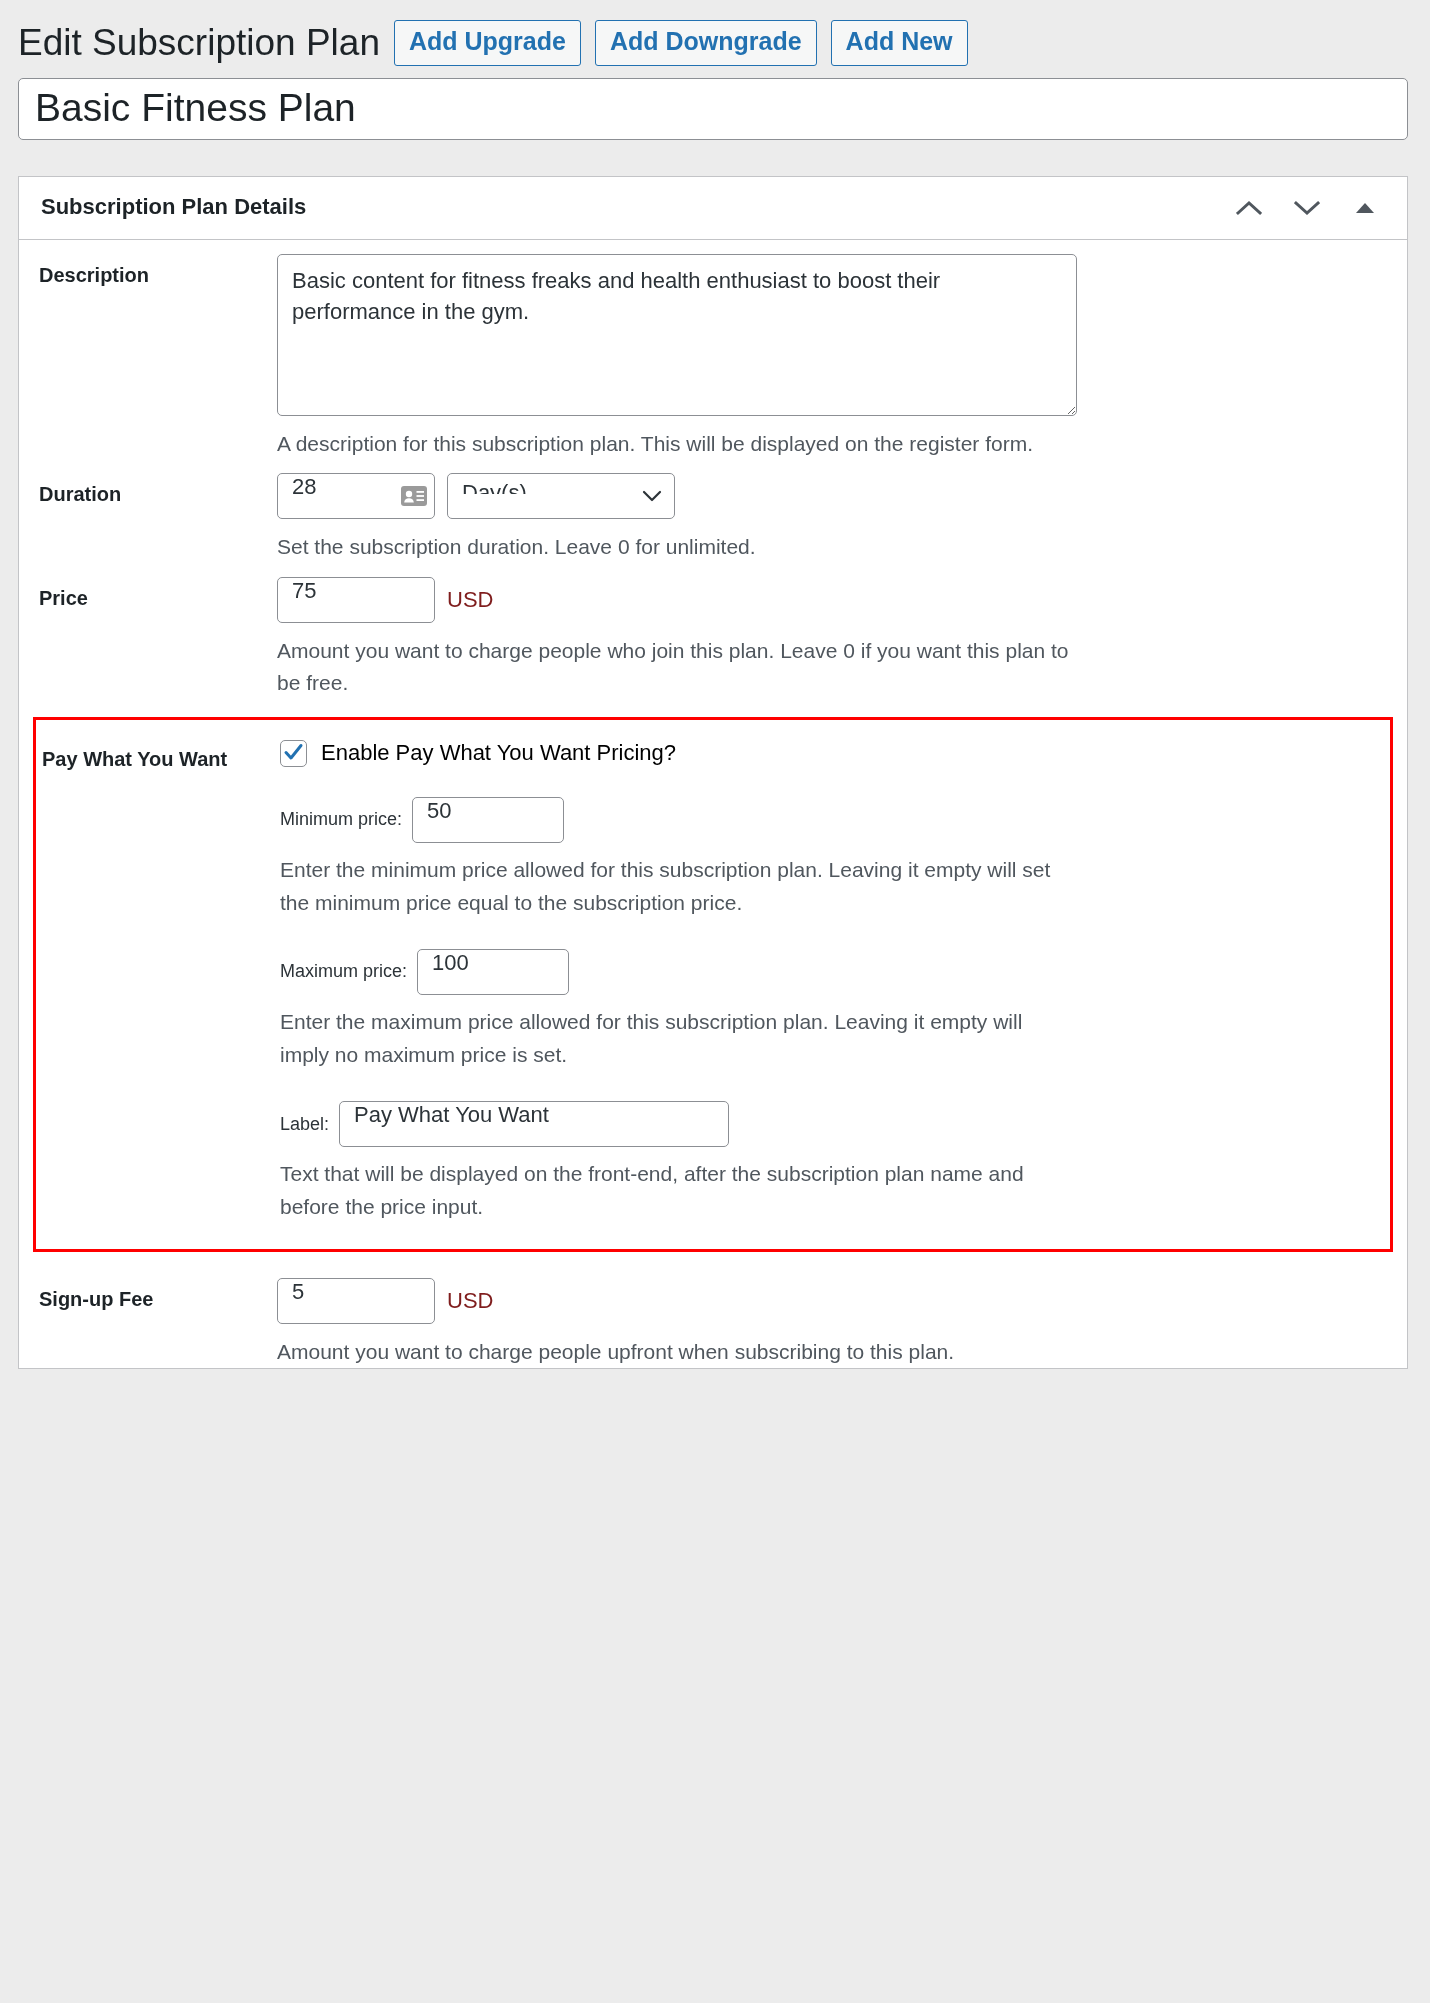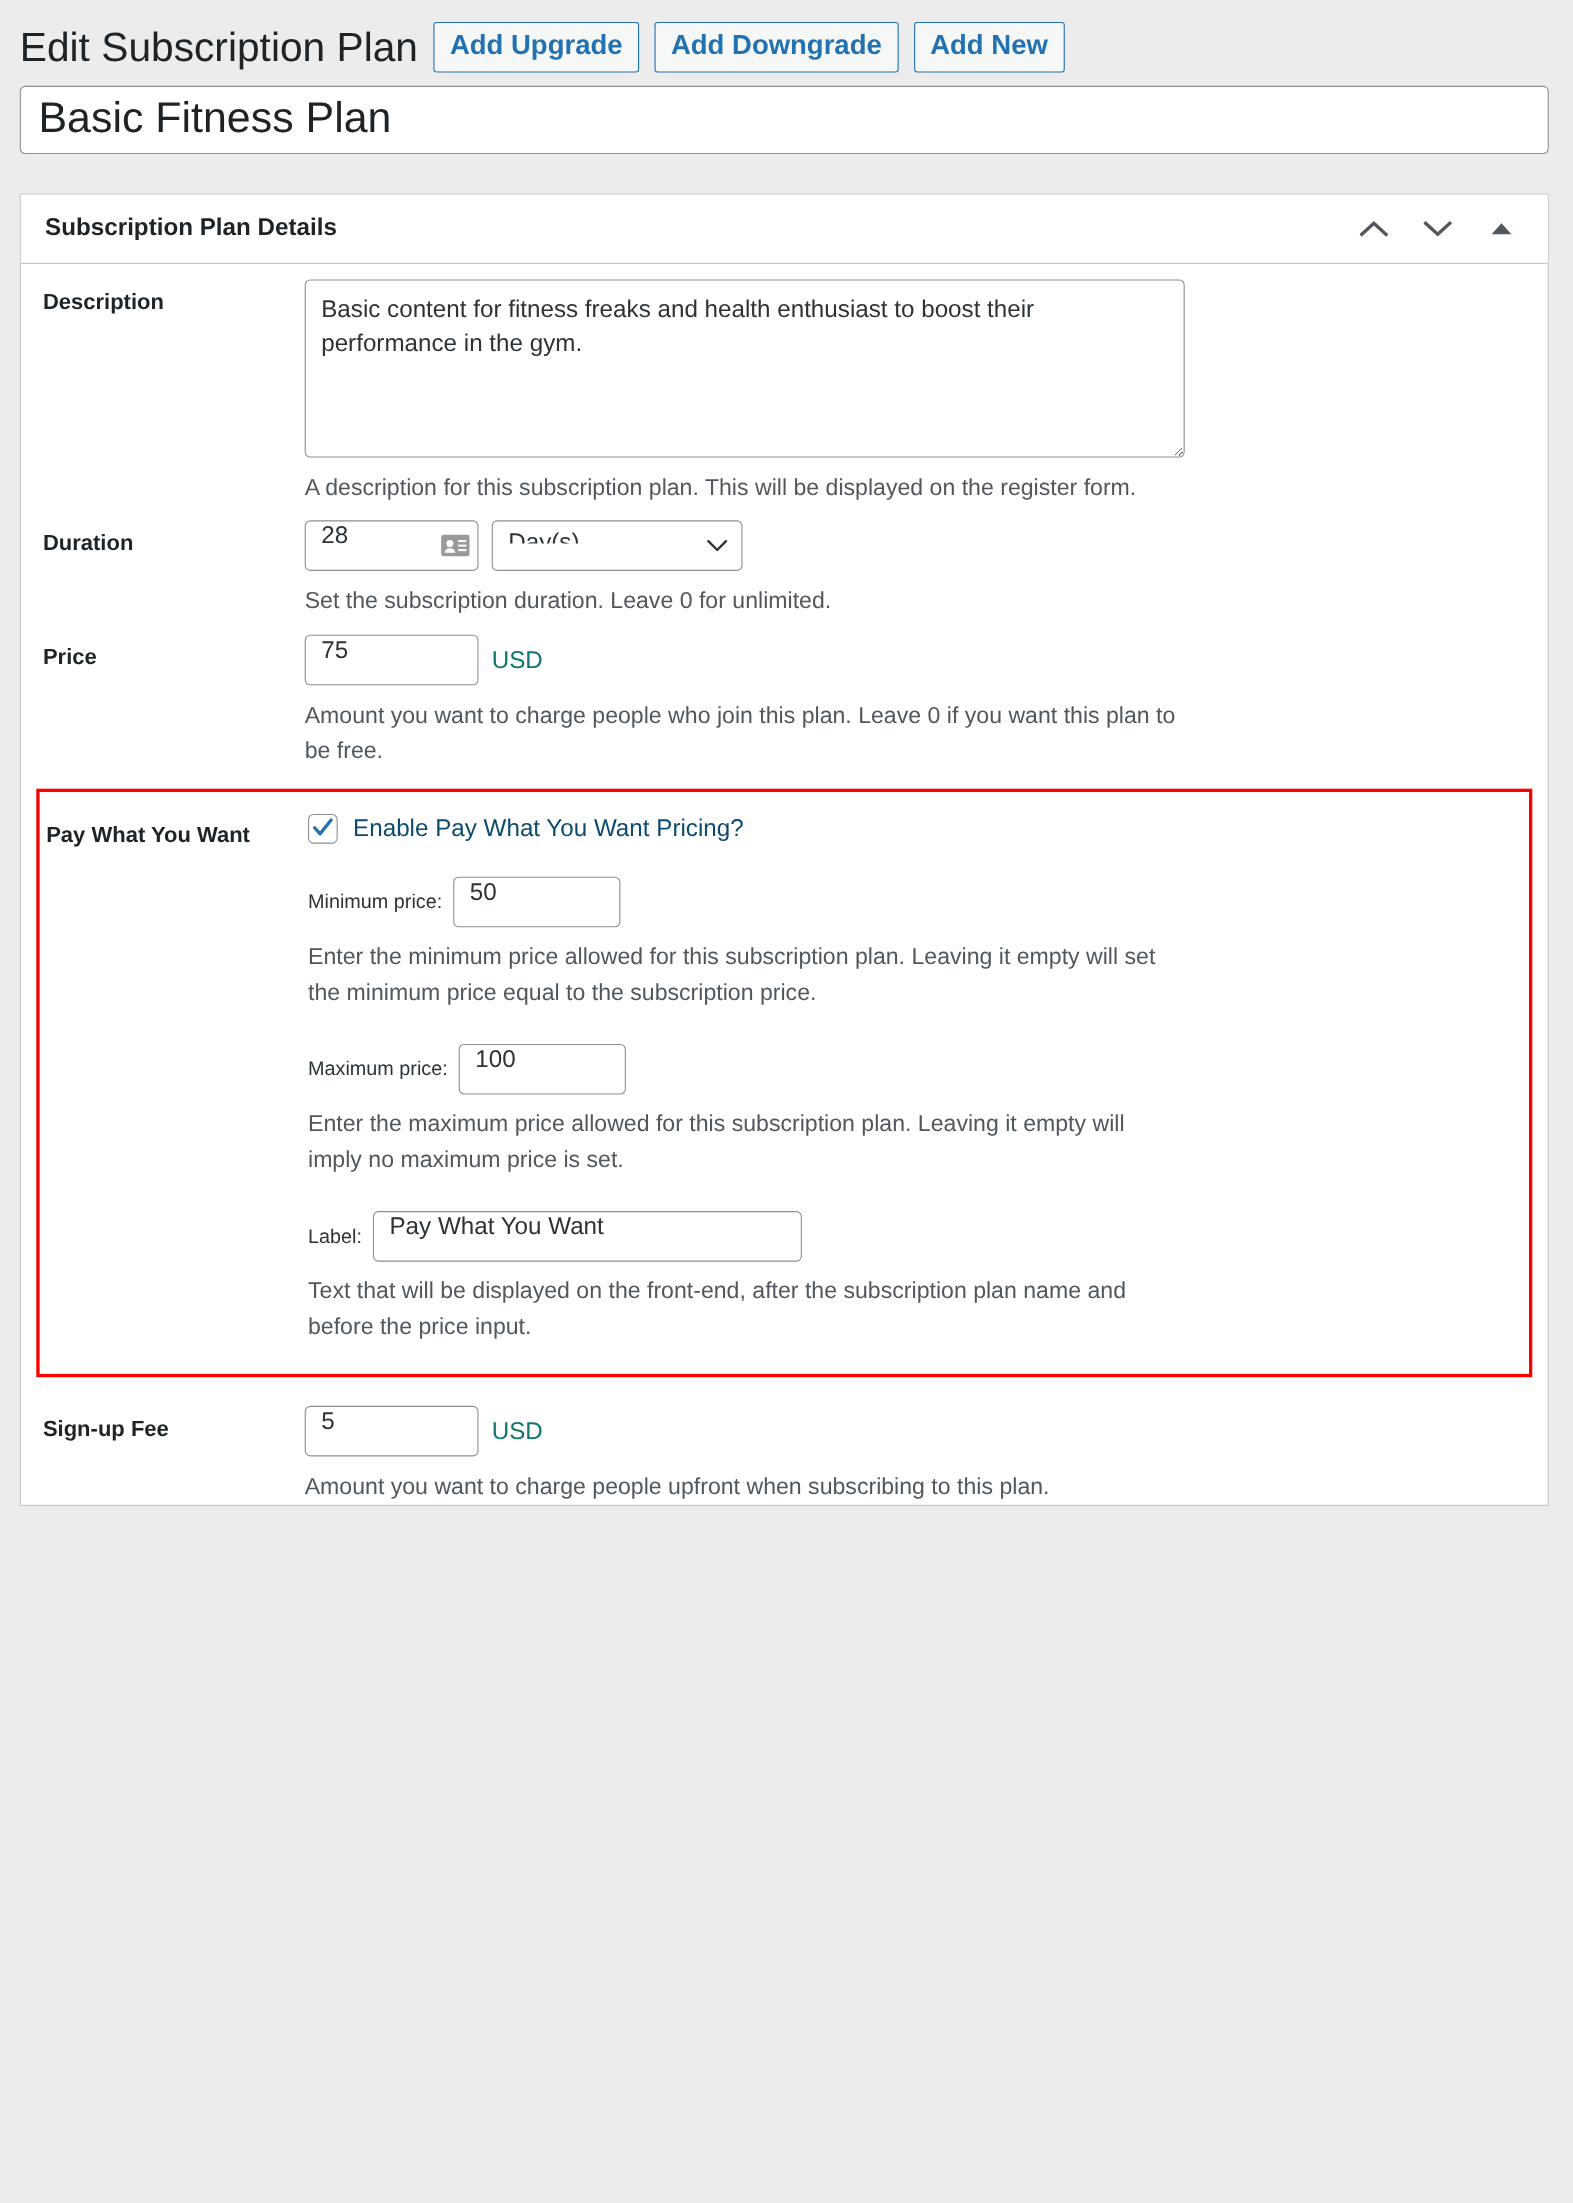--- a/index.html
+++ b/index.html
@@ -217,21 +217,21 @@
   .sel-chevron {
     position: absolute;
     right: 13px;
     top: 50%;
     transform: translateY(-50%);
     pointer-events: none;
   }
 
   .unit-label {
     font-size: 22px;
-    color: #0f766e;
+    color: #7f1d1d;
     line-height: 1;
   }
 
   .price-input { width: 158px; }
   .signup-input { width: 158px; }
 
   
   .pwyw-row {
     display: flex;
     align-items: flex-start;
@@ -266,21 +266,21 @@
     cursor: pointer;
     box-sizing: border-box;
   }
   .wp-checkbox svg {
     position: absolute;
     left: 2px;
     top: 1px;
   }
   .checkbox-label {
     font-size: 22px;
-    color: #0c4a6e;
+    color: #000000;
     line-height: 1.2;
     cursor: pointer;
   }
   .pwyw-desc {
     font-size: 21px;
     line-height: 1.55;
     color: #50575e;
     margin: 12px 0 0 0;
     max-width: 790px;
   }

